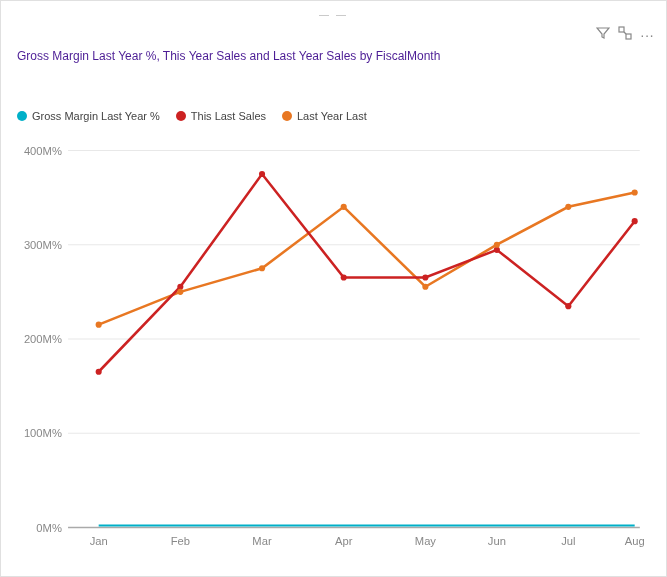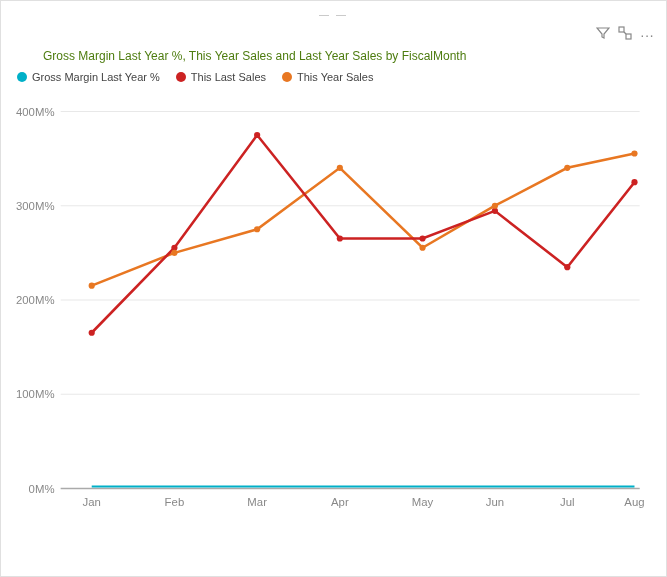--- a/index.html
+++ b/index.html
@@ -41,46 +41,46 @@
       gap: 8px;
       align-items: center;
     }
     .toolbar-icon {
       color: #888;
       font-size: 14px;
       cursor: pointer;
     }
     .chart-title {
       font-size: 12px;
-      color: #4d7c0f;
+      color: #4c1d95;
       padding: 4px 8px 6px 8px;
-      margin-left: 26px;
     }
     .legend {
       display: flex;
       gap: 16px;
       padding: 2px 8px 8px 8px;
       align-items: center;
     }
     .legend-item {
       display: flex;
       align-items: center;
       gap: 5px;
       font-size: 11px;
       color: #444;
+      margin-top: 39px;
     }
     .legend-dot {
       width: 10px;
       height: 10px;
       border-radius: 50%;
       display: inline-block;
     }
     .chart-area {
       position: relative;
-      margin: 0 8px 0 0;
+      margin: 0 8px 0 8px;
       height: 420px;
     }
     .chart-svg {
       width: 100%;
       height: 100%;
     }
   </style>
 </head>
 <body>
 
@@ -115,21 +115,21 @@
     <div class="legend-item">
       <span class="legend-dot" style="background-color:#00B0C8;"></span>
       <span>Gross Margin Last Year %</span>
     </div>
     <div class="legend-item">
       <span class="legend-dot" style="background-color:#CC2222;"></span>
       <span>This Last Sales</span>
     </div>
     <div class="legend-item">
       <span class="legend-dot" style="background-color:#E87722;"></span>
-      <span>This Year Sales</span>
+      <span>Last Year Last</span>
     </div>
   </div>
 
   <div class="chart-area">
     <svg class="chart-svg" viewBox="0 0 620 410" preserveAspectRatio="none">
 
       <line x1="50" y1="20" x2="610" y2="20" stroke="#e8e8e8" stroke-width="1"></line>
       <line x1="50" y1="112" x2="610" y2="112" stroke="#e8e8e8" stroke-width="1"></line>
       <line x1="50" y1="204" x2="610" y2="204" stroke="#e8e8e8" stroke-width="1"></line>
       <line x1="50" y1="296" x2="610" y2="296" stroke="#e8e8e8" stroke-width="1"></line>

